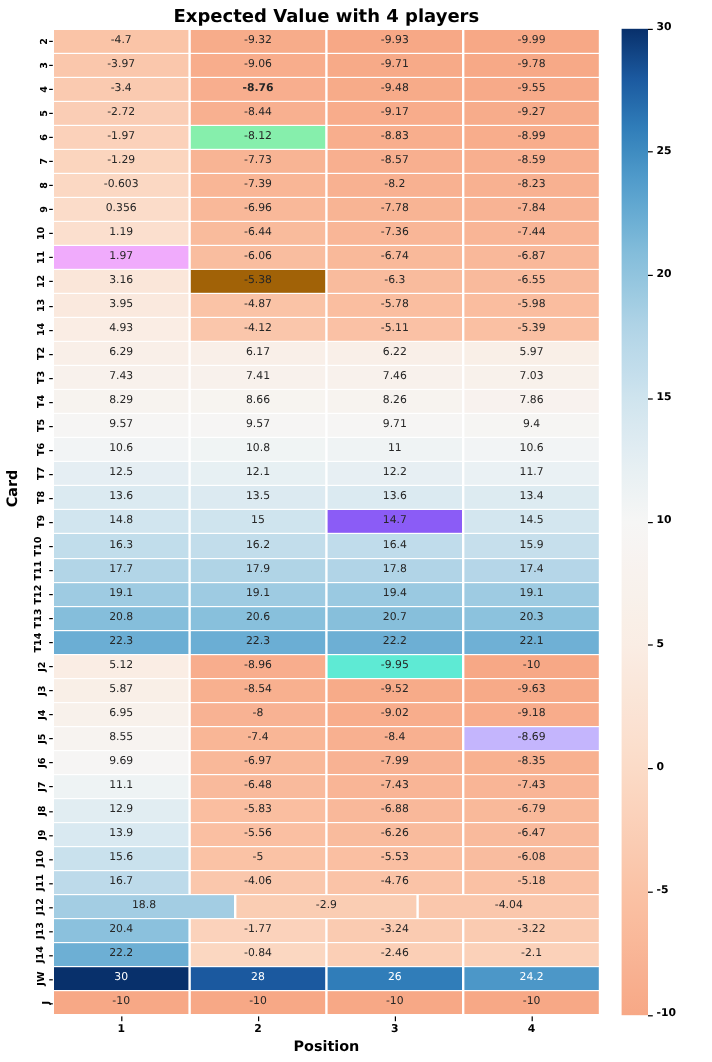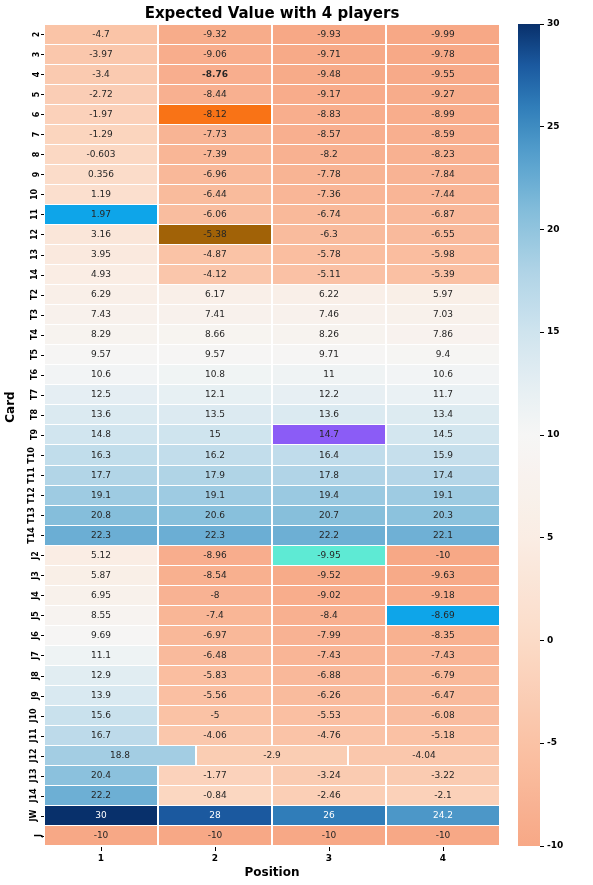--- a/index.html
+++ b/index.html
@@ -358,21 +358,21 @@
         <div class="heat-cell" style="background: rgb(247, 170, 137);">-9.55</div>
       </div>
       <div class="heat-row">
         <div class="heat-cell" style="background: rgb(250, 205, 181);">-2.72</div>
         <div class="heat-cell" style="background: rgb(248, 176, 144);">-8.44</div>
         <div class="heat-cell" style="background: rgb(248, 172, 139);">-9.17</div>
         <div class="heat-cell" style="background: rgb(247, 172, 139);">-9.27</div>
       </div>
       <div class="heat-row">
         <div class="heat-cell" style="background: rgb(251, 209, 186);">-1.97</div>
-        <div class="heat-cell" style="background: #f97316;">-8.12</div>
+        <div class="heat-cell" style="background: #86efac;">-8.12</div>
         <div class="heat-cell" style="background: rgb(248, 174, 141);">-8.83</div>
         <div class="heat-cell" style="background: rgb(248, 173, 140);">-8.99</div>
       </div>
       <div class="heat-row">
         <div class="heat-cell" style="background: rgb(251, 213, 190);">-1.29</div>
         <div class="heat-cell" style="background: rgb(248, 180, 148);">-7.73</div>
         <div class="heat-cell" style="background: rgb(248, 175, 143);">-8.57</div>
         <div class="heat-cell" style="background: rgb(248, 175, 143);">-8.59</div>
       </div>
       <div class="heat-row">
@@ -387,21 +387,21 @@
         <div class="heat-cell" style="background: rgb(248, 180, 148);">-7.78</div>
         <div class="heat-cell" style="background: rgb(248, 179, 148);">-7.84</div>
       </div>
       <div class="heat-row">
         <div class="heat-cell" style="background: rgb(251, 223, 206);">1.19</div>
         <div class="heat-cell" style="background: rgb(249, 187, 156);">-6.44</div>
         <div class="heat-cell" style="background: rgb(249, 182, 151);">-7.36</div>
         <div class="heat-cell" style="background: rgb(249, 181, 150);">-7.44</div>
       </div>
       <div class="heat-row">
-        <div class="heat-cell" style="background: #0ea5e9;">1.97</div>
+        <div class="heat-cell" style="background: #f0abfc;">1.97</div>
         <div class="heat-cell" style="background: rgb(249, 189, 159);">-6.06</div>
         <div class="heat-cell" style="background: rgb(249, 185, 154);">-6.74</div>
         <div class="heat-cell" style="background: rgb(249, 184, 154);">-6.87</div>
       </div>
       <div class="heat-row">
         <div class="heat-cell" style="background: rgb(250, 230, 217);">3.16</div>
         <div class="heat-cell" style="background: #a16207;">-5.38</div>
         <div class="heat-cell" style="background: rgb(249, 187, 157);">-6.3</div>
         <div class="heat-cell" style="background: rgb(249, 186, 156);">-6.55</div>
       </div>
@@ -510,21 +510,21 @@
       <div class="heat-row">
         <div class="heat-cell" style="background: rgb(248, 241, 235);">6.95</div>
         <div class="heat-cell" style="background: rgb(248, 178, 147);">-8</div>
         <div class="heat-cell" style="background: rgb(248, 173, 140);">-9.02</div>
         <div class="heat-cell" style="background: rgb(248, 172, 139);">-9.18</div>
       </div>
       <div class="heat-row">
         <div class="heat-cell" style="background: rgb(247, 243, 240);">8.55</div>
         <div class="heat-cell" style="background: rgb(249, 182, 150);">-7.4</div>
         <div class="heat-cell" style="background: rgb(248, 176, 144);">-8.4</div>
-        <div class="heat-cell" style="background: #0ea5e9;">-8.69</div>
+        <div class="heat-cell" style="background: #c4b5fd;">-8.69</div>
       </div>
       <div class="heat-row">
         <div class="heat-cell" style="background: rgb(246, 245, 244);">9.69</div>
         <div class="heat-cell" style="background: rgb(249, 184, 153);">-6.97</div>
         <div class="heat-cell" style="background: rgb(248, 178, 147);">-7.99</div>
         <div class="heat-cell" style="background: rgb(248, 177, 144);">-8.35</div>
       </div>
       <div class="heat-row">
         <div class="heat-cell" style="background: rgb(238, 243, 244);">11.1</div>
         <div class="heat-cell" style="background: rgb(249, 186, 156);">-6.48</div>

